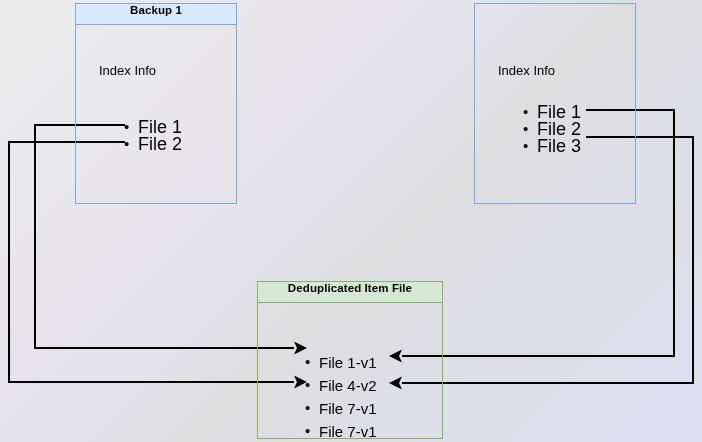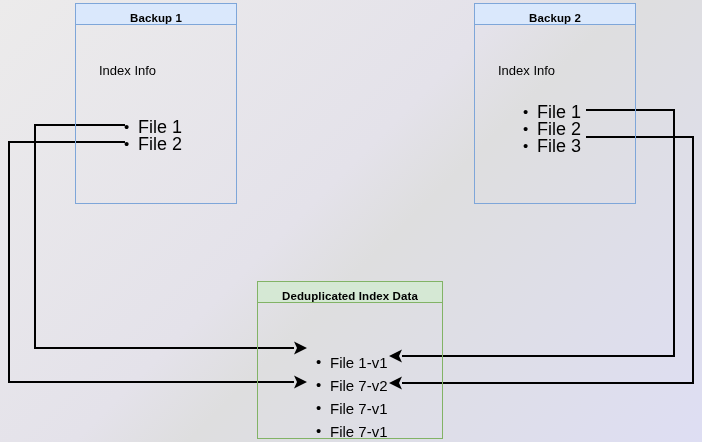--- a/index.html
+++ b/index.html
@@ -30,21 +30,21 @@
   .node-header {
     position: absolute;
     left: -1px;
     top: -1px;
     right: -1px;
     height: 22px;
     box-sizing: border-box;
     border-width: 1px;
     border-style: solid;
     display: flex;
-    align-items: flex-end;
+    align-items: flex-start;
     justify-content: center;
     font-size: 11.5px;
     font-weight: bold;
     color: #000000;
     letter-spacing: 0.1px;
   }
   .node-body {
     position: absolute;
     left: 0;
     top: 22px;
@@ -152,40 +152,37 @@
     <div class="node-body">
       <div class="index-label" style="left:23px; top:37px;">Index Info</div>
       <ul class="file-list" style="left:48px; top:93px;">
         <li>File 1</li>
         <li>File 2</li>
       </ul>
     </div>
   </div>
 
   <div class="node backup" style="left:474px; top:3px; width:162px; height:201px;">
-    <div class="node-header">
-      <span>Backup 2</span>
-    </div>
     <div class="node-body">
       <div class="index-label" style="left:23px; top:37px;">Index Info</div>
       <ul class="file-list" style="left:48px; top:78px;">
         <li>File 1</li>
         <li>File 2</li>
         <li>File 3</li>
       </ul>
     </div>
   </div>
 
   <div class="node dedup" style="left:257px; top:281px; width:186px; height:158px;">
     <div class="node-header">
-      <span>Deduplicated Index Data</span>
+      <span>Deduplicated Item File</span>
     </div>
     <div class="node-body">
-      <ul class="file-list dedup-list" style="left:58px; top:47px;">
+      <ul class="file-list dedup-list" style="left:47px; top:47px;">
         <li>File 1-v1</li>
-        <li>File 7-v2</li>
+        <li>File 4-v2</li>
         <li>File 7-v1</li>
         <li>File 7-v1</li>
       </ul>
     </div>
   </div>
 
 </div>
 
 </body></html>

